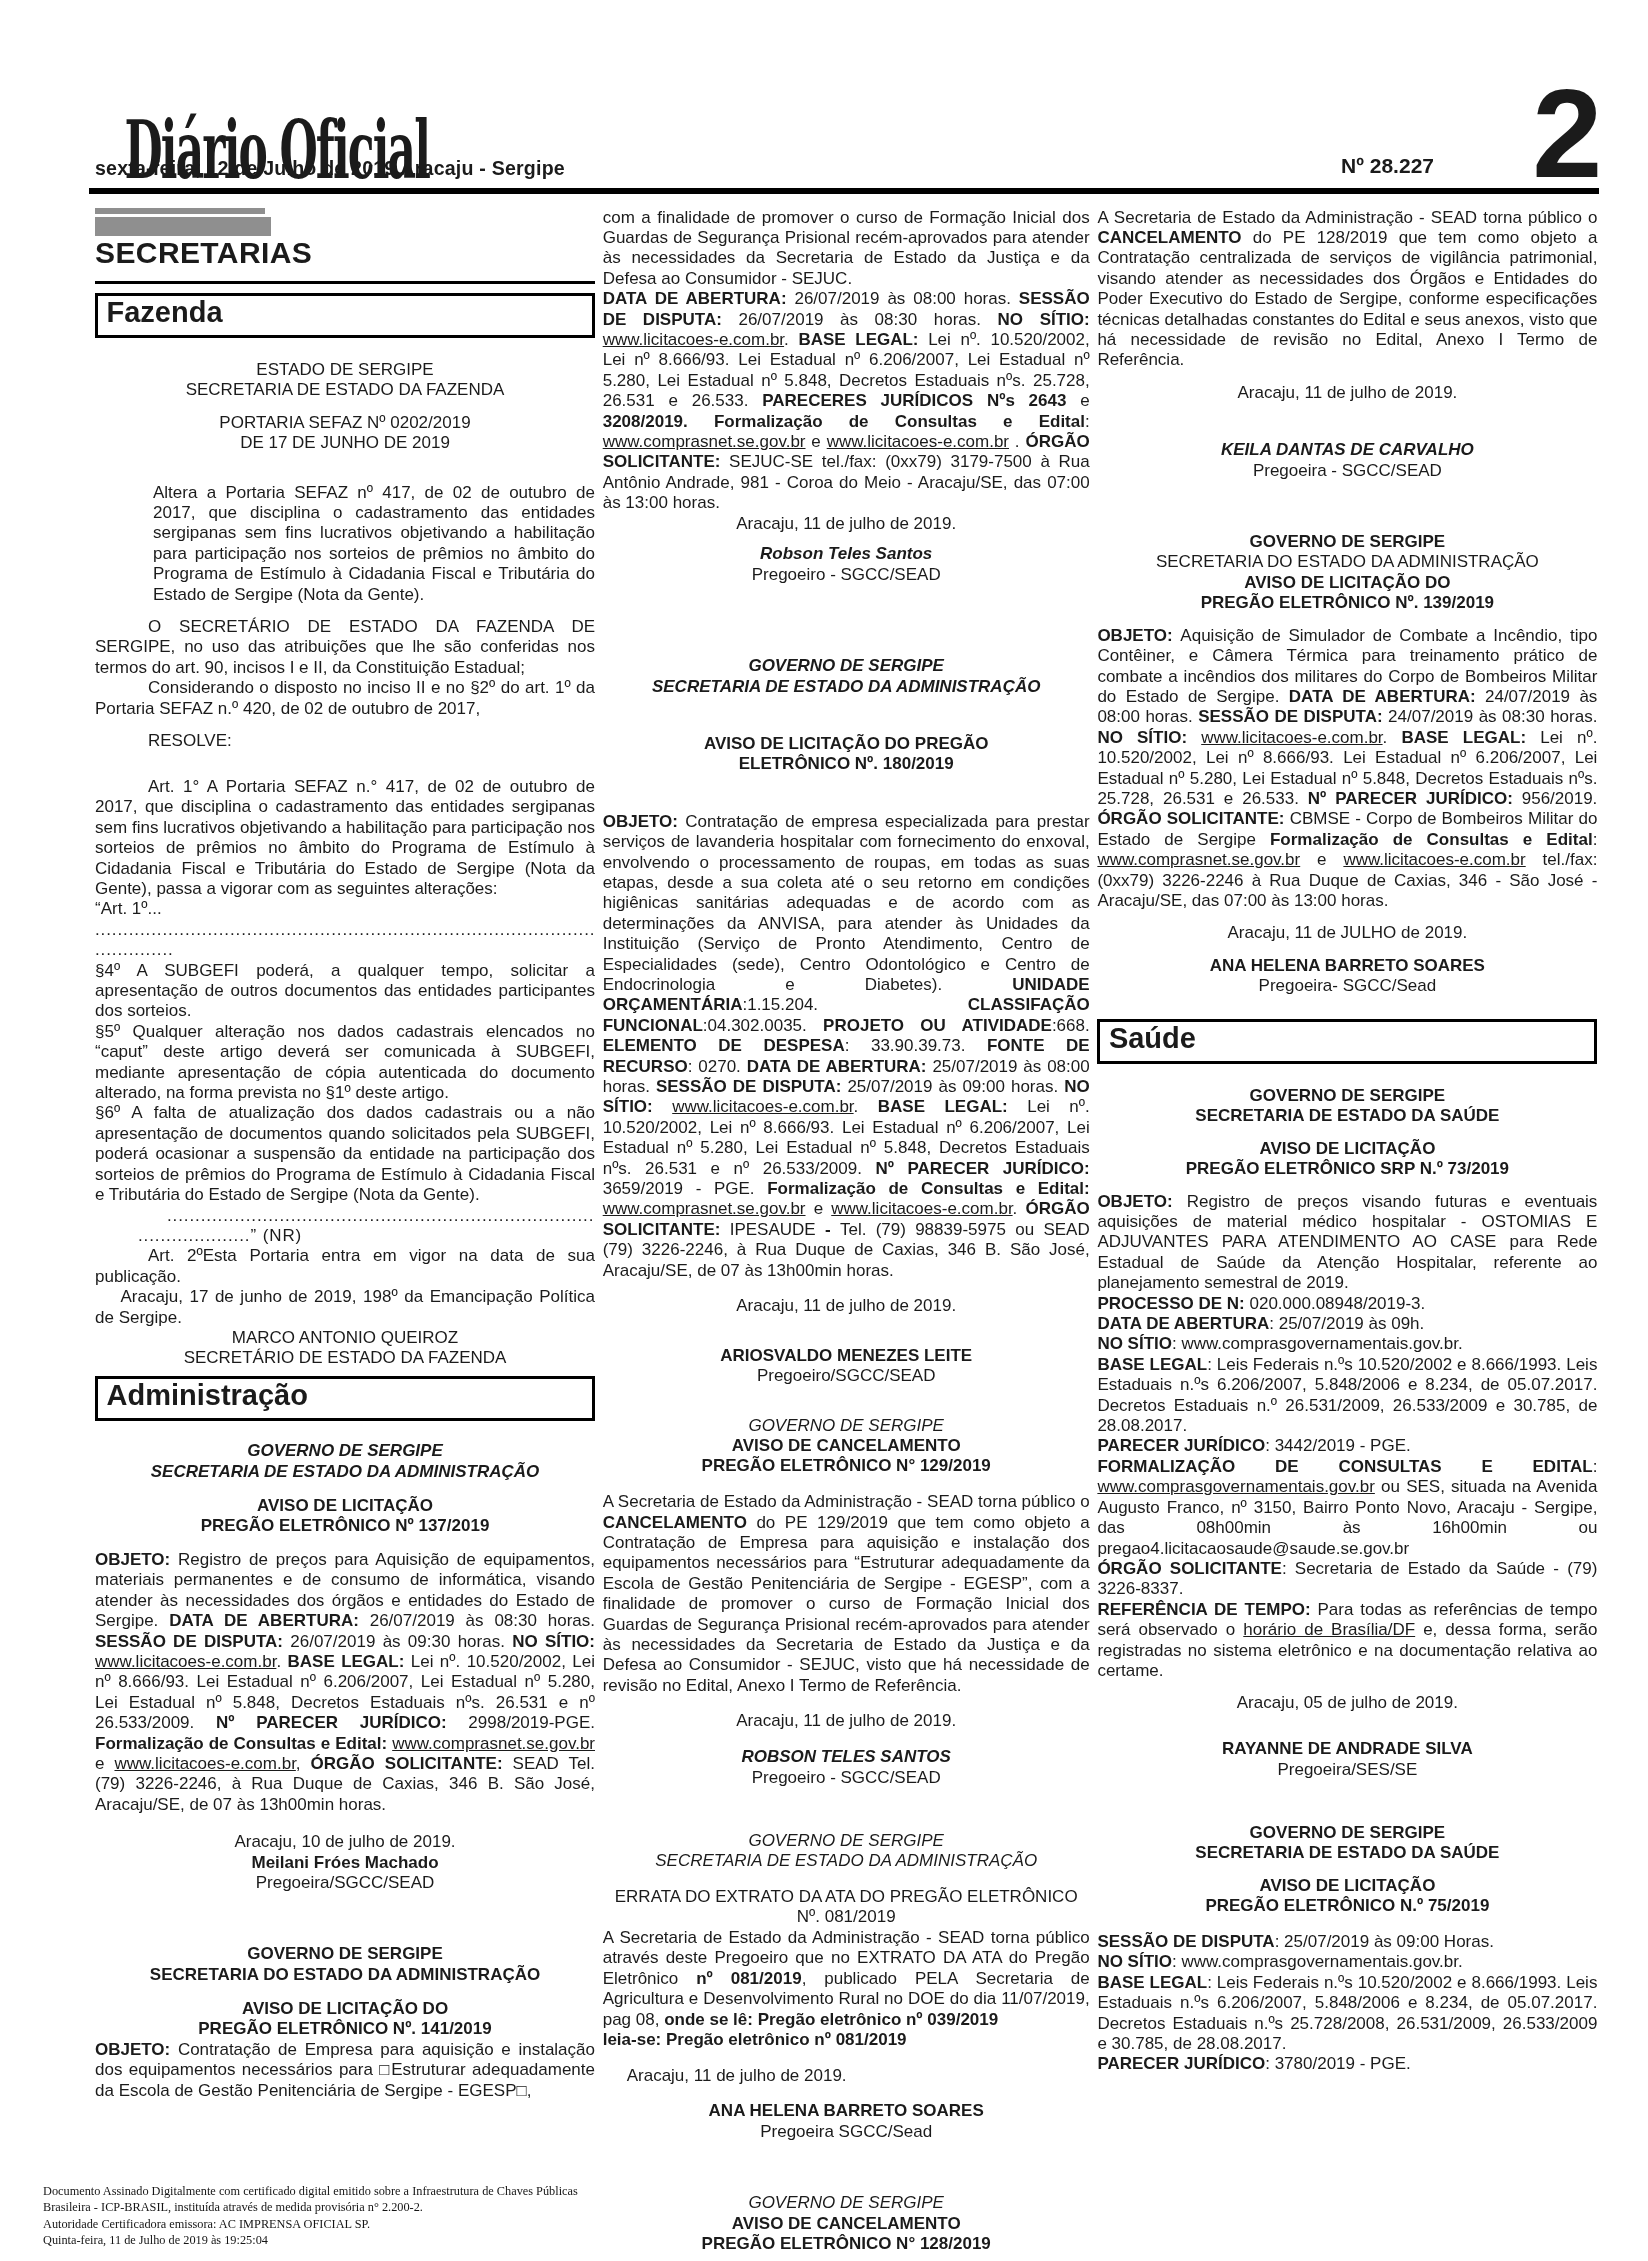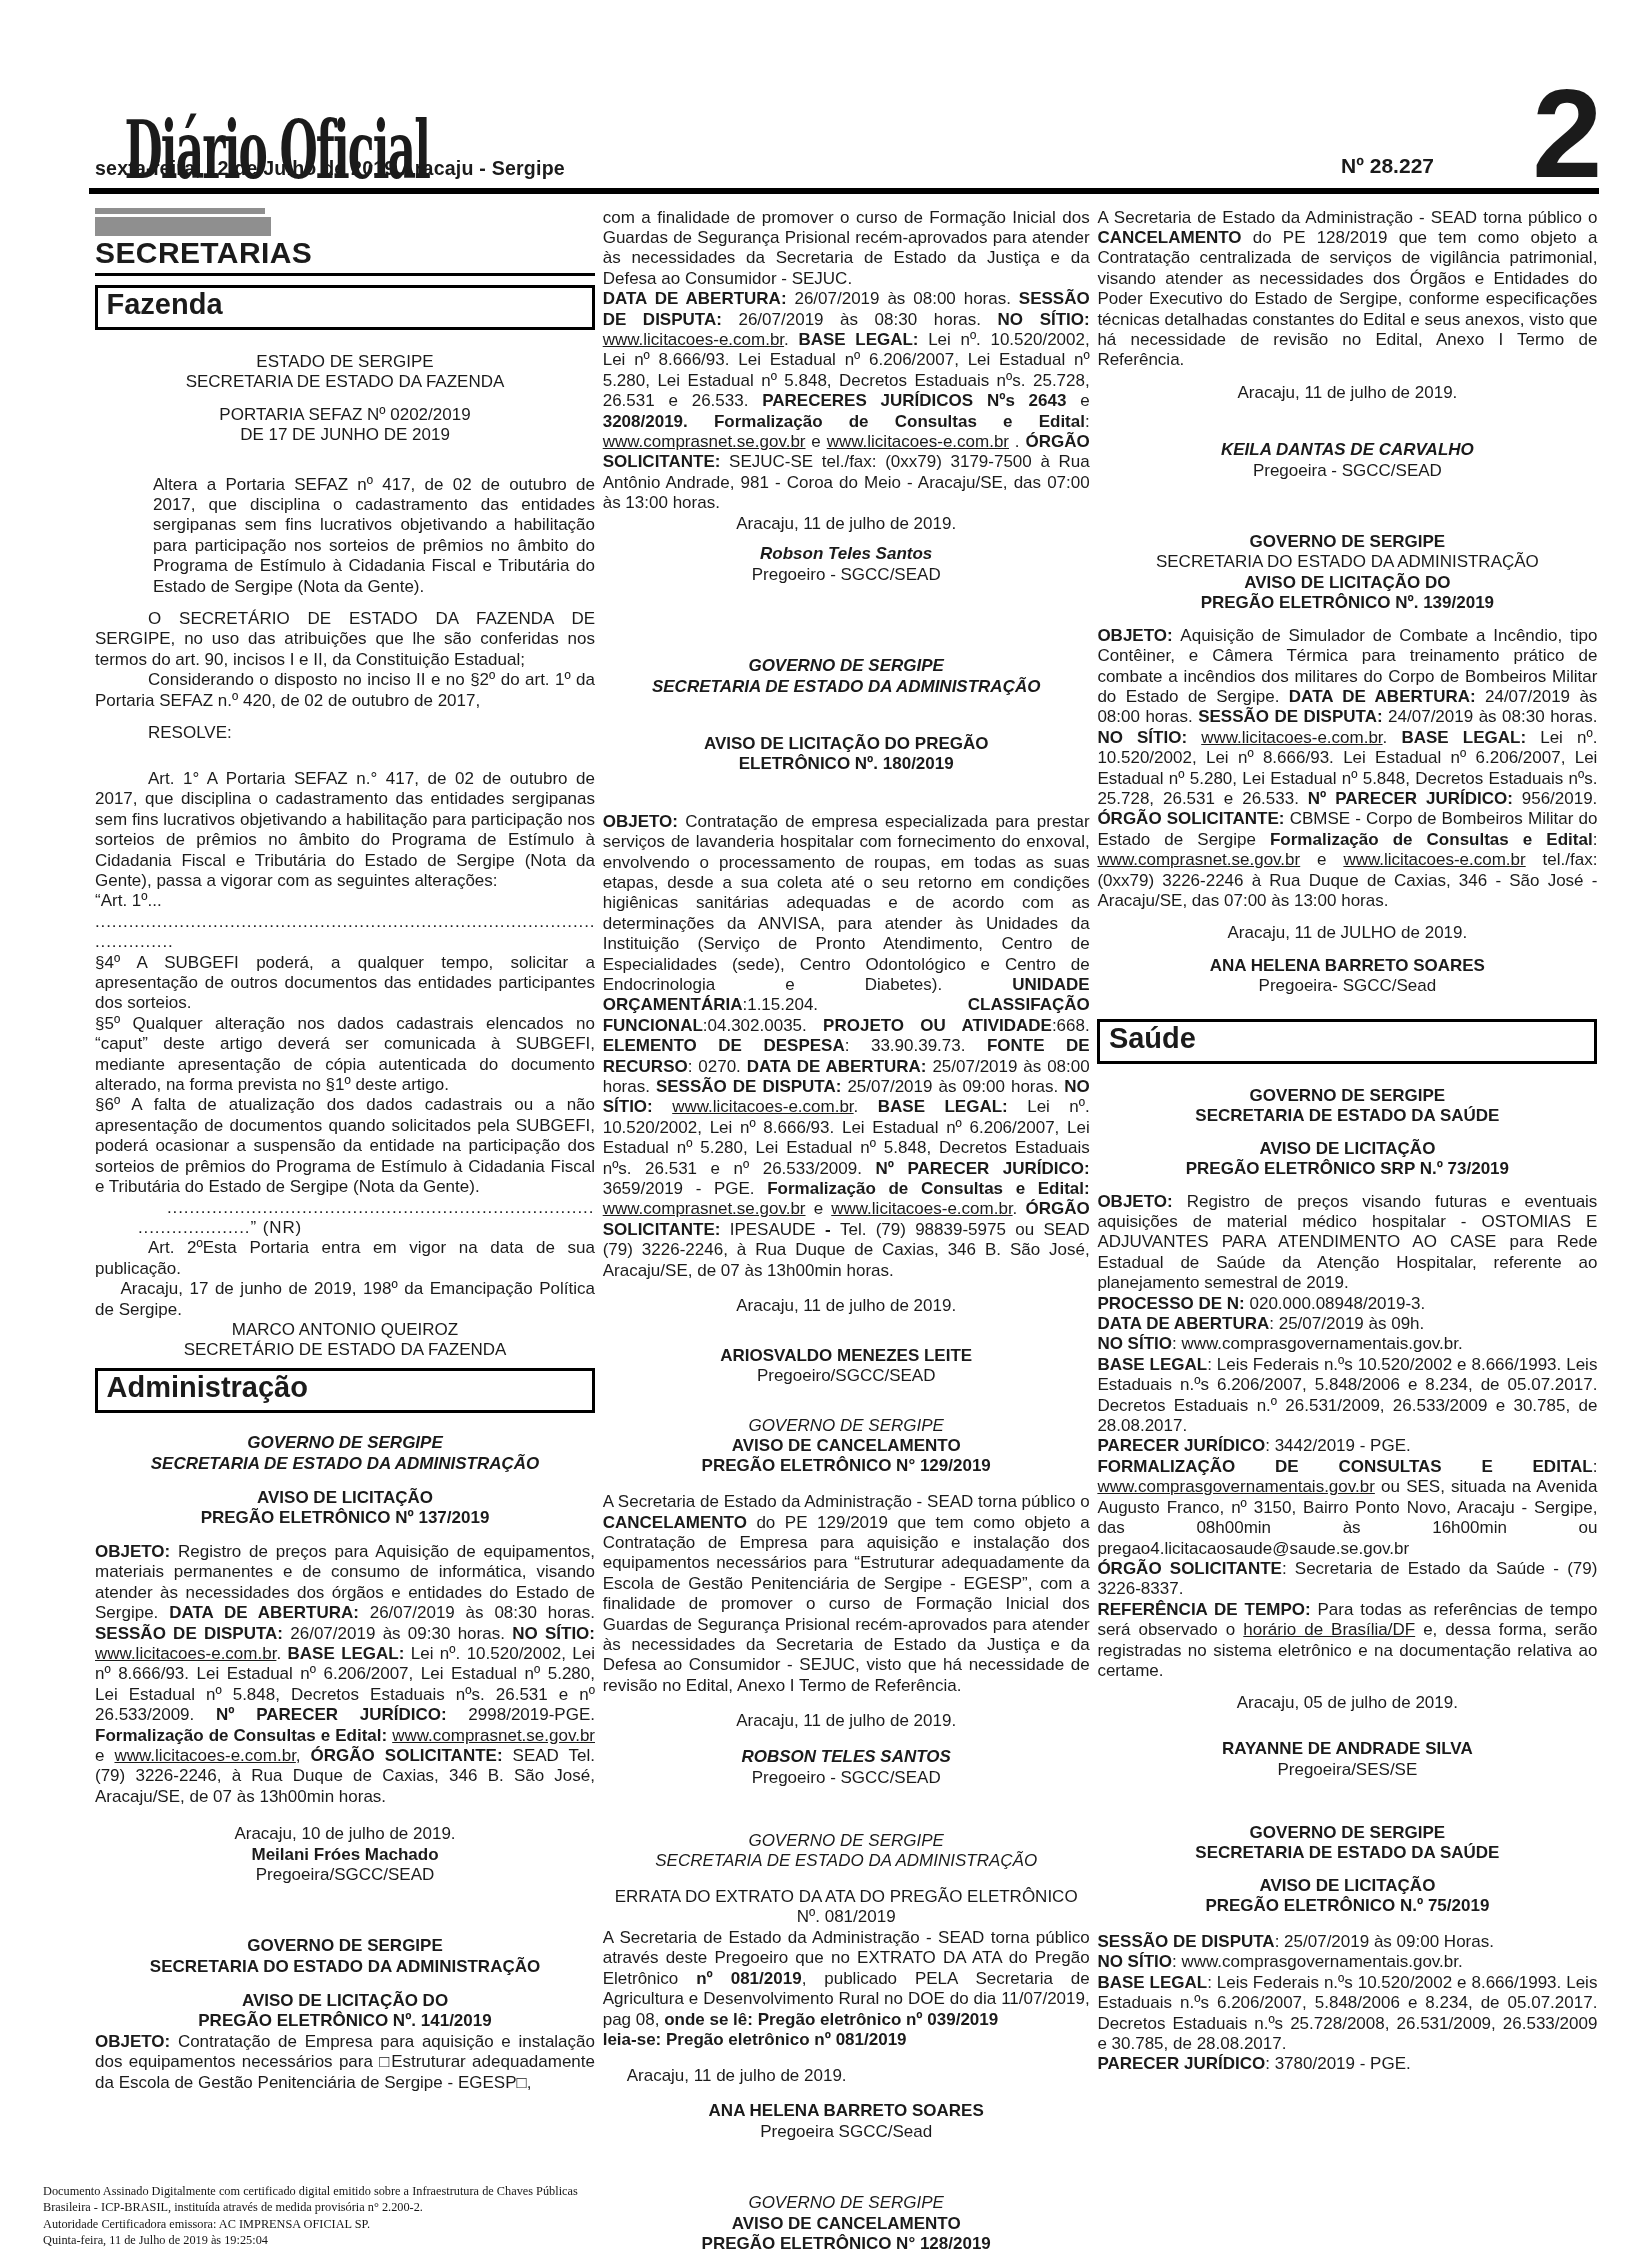--- a/index.html
+++ b/index.html
@@ -36,21 +36,21 @@
   .b{font-weight:bold;}
   .i{font-style:italic;}
   .u{text-decoration:underline;}
   .spacer{width:100%;}
   .gray-bars{margin-bottom:6.8px;}
   .bar{display:block;}
   .bar.thin{width:170px;height:6px;margin-bottom:3.4px;}
   .bar.thick{width:176px;height:19px;}
   .sec-label{
     font-size:30px;font-weight:bold;letter-spacing:0.4px;
-    padding-bottom:10px;border-bottom:3.4px solid #000;margin-bottom:8.5px;
+    padding-bottom:18px;border-bottom:3.4px solid #000;margin-bottom:8.5px;
   }
   .sec-box{
     border:3.4px solid #000;font-size:29px;font-weight:bold;
     padding:6.8px 10.2px 12px 8.5px;margin:6.8px 0 13.6px 0;
   }
   
   .footer{
     position:absolute;left:43px;bottom:12px;
     font-family:"Liberation Serif", serif;font-size:12.3px;line-height:1.35;color:#151515;
   }

